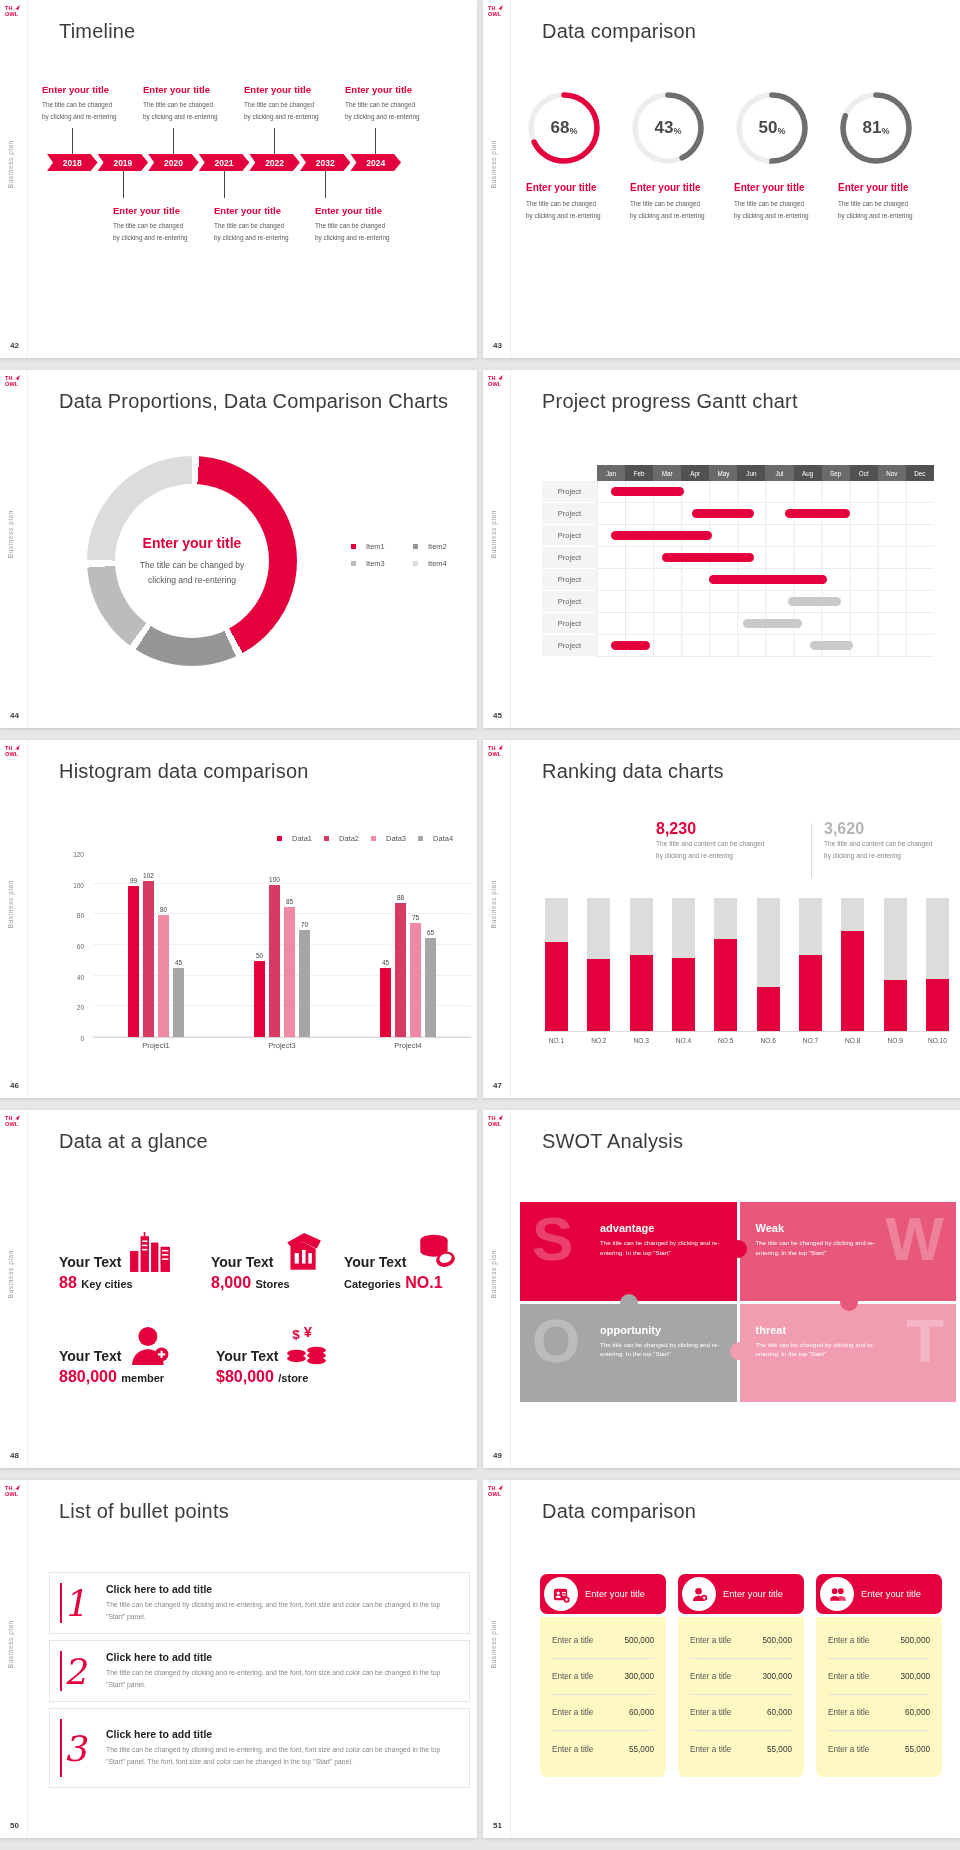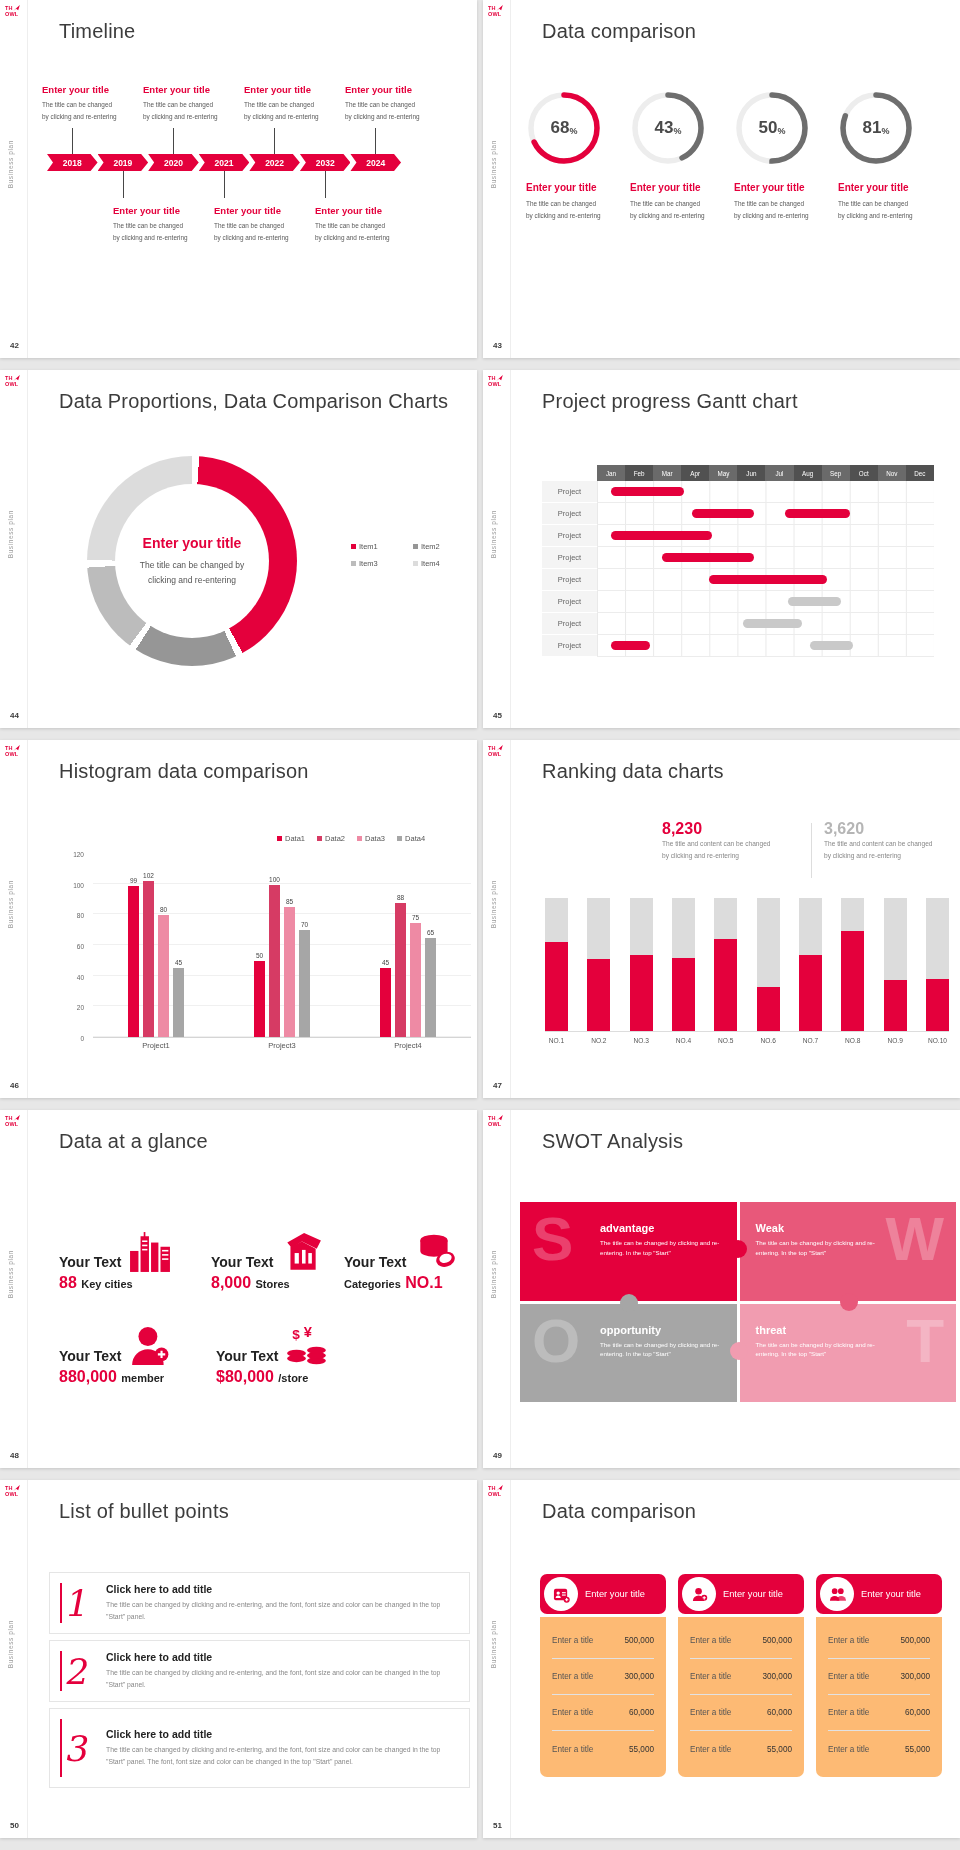--- a/index.html
+++ b/index.html
@@ -35,21 +35,21 @@
 .ring-num{position:absolute;inset:0;display:flex;align-items:center;justify-content:center;font-weight:bold;color:#4a4a4a}
 .rn{font-size:17px}.rp{font-size:9px;margin-top:5px}
 .ring-t{font-size:10px;font-weight:bold;color:var(--red);margin:16px 0 5px 2px}
 .ring-c{font-size:6.4px;color:var(--grey);line-height:1.8;margin-left:2px}
 
 .donut{position:absolute;left:58px;top:86px;width:210px;height:210px;border-radius:50%}
 .donut-hole{position:absolute;inset:28px;background:#fff;border-radius:50%;display:flex;flex-direction:column;align-items:center;justify-content:center;text-align:center}
 .donut-t{font-size:14px;font-weight:bold;color:var(--red);margin-bottom:7px}
 .donut-c{font-size:8.5px;color:#555;line-height:1.7}
 .donut-legend{position:absolute;left:322px;top:172px;width:118px;display:grid;grid-template-columns:1fr 1fr;gap:8px 6px}
-.lg-item{display:inline-flex;align-items:center;gap:3px;font-size:7.5px;color:#555}
+.lg-item{display:inline-flex;align-items:center;gap:10px;font-size:7.5px;color:#555}
 .lg-sw{width:5px;height:5px;display:inline-block;flex:none}
 
 .gantt{position:absolute;left:30px;top:95px;width:392px}
 .g-head{display:flex;margin-left:55px;height:16px}
 .g-hcell{flex:1;color:#fff;font-size:6.3px;display:flex;align-items:center;justify-content:center}
 .g-bodywrap{position:relative}
 .g-row{display:flex;height:22px}
 .g-label{width:55px;background:#f4f4f4;border-bottom:1px solid #fff;color:#666;font-size:7.5px;display:flex;align-items:center;justify-content:center}
 .g-cells{flex:1;border-bottom:1px solid #ececec;background-image:linear-gradient(to right,#e9e9e9 1px,transparent 1px);background-size:calc(100%/12) 100%}
 .g-bars{position:absolute;left:55px;top:0;right:0;bottom:0}
@@ -59,21 +59,21 @@
 .hist{position:absolute;left:42px;top:114px;width:400px;height:184px}
 .h-yaxis{position:absolute;left:0;top:0;bottom:0;width:17px}
 .h-ytick{position:absolute;right:4px;font-size:6.5px;color:#666}
 .h-plot{margin-left:22px;height:100%;display:flex;justify-content:space-around;align-items:flex-end;background:repeating-linear-gradient(to top,#f0f0f0 0 1px,transparent 1px 30.66px);border-bottom:1px solid #d5d5d5}
 .h-group{position:relative;display:flex;align-items:flex-end;gap:4px;height:100%}
 .h-bar{width:11px;position:relative}
 .h-val{position:absolute;top:-9px;left:50%;transform:translateX(-50%);font-size:6.5px;color:#444;white-space:nowrap}
 .h-cat{position:absolute;top:100%;left:50%;transform:translateX(-50%);margin-top:4px;font-size:7.5px;color:#555;white-space:nowrap}
 
 .rk-stat{position:absolute;width:150px}
-.rk1{left:150px;top:80px}.rk2{left:312px;top:80px}
+.rk1{left:144px;top:80px}.rk2{left:312px;top:80px}
 .rk-val{font-size:16px;font-weight:bold;color:var(--red)}
 .rk2 .rk-val{color:#b5b5b5}
 .rk-c{font-size:6.6px;color:#888;line-height:1.8}
 .rk-c:first-of-type{margin-top:7px}
 .rk-div{position:absolute;left:299px;top:83px;height:55px;width:1px;background:#ddd}
 .rk-chart{position:absolute;left:33px;top:158px;width:404px;height:134px;display:flex;justify-content:space-between;align-items:flex-end;border-bottom:1px solid #ddd}
 .r-track{width:23px;height:100%;background:#dcdcdc;position:relative}
 .r-fill{position:absolute;left:0;right:0;bottom:0;background:var(--red)}
 .rk-labels{position:absolute;left:33px;top:297px;width:404px;display:flex;justify-content:space-between}
 .r-cat{width:23px;text-align:center;font-size:6.6px;color:#555;white-space:nowrap}
@@ -106,21 +106,21 @@
 .b-num::before{content:"";position:absolute;left:10px;top:10px;bottom:10px;width:2px;background:var(--red)}
 .b-body{padding:6px 14px 6px 0}
 .b-h{font-size:10.5px;font-weight:bold;color:#222;margin-bottom:4px}
 .b-t{font-size:6.8px;color:#888;line-height:1.7}
 
 .tcard{position:absolute;top:94px;width:126px}
 .tc1{left:28px}.tc2{left:166px}.tc3{left:304px}
 .t-head{position:relative;height:40px;background:var(--red);border-radius:7px;display:flex;align-items:center;padding-left:45px;color:#fff;font-size:9.3px}
 .t-ico{position:absolute;left:4px;top:3px;width:34px;height:34px;background:#fff;border-radius:50%;display:flex;align-items:center;justify-content:center}
 .t-ico svg{width:17px;height:17px;fill:var(--red)}
-.t-body{margin-top:3px;background:#fdba74;border-radius:0 0 7px 7px;padding:6px 12px 10px}
+.t-body{margin-top:3px;background:#fef9c3;border-radius:0 0 7px 7px;padding:6px 12px 10px}
 .t-row{display:flex;justify-content:space-between;align-items:center;height:36px;border-bottom:1px solid #e2e2e2;font-size:8.2px;color:#555}
 .t-row:last-child{border-bottom:none}
 .t-val{color:#333}
 </style>
 </head>
 <body>
 
 <div class="slide" style="left:0;top:0">
   <div class="rail">
     <div class="logo"><span>TH</span><svg viewBox="0 0 10 9">

